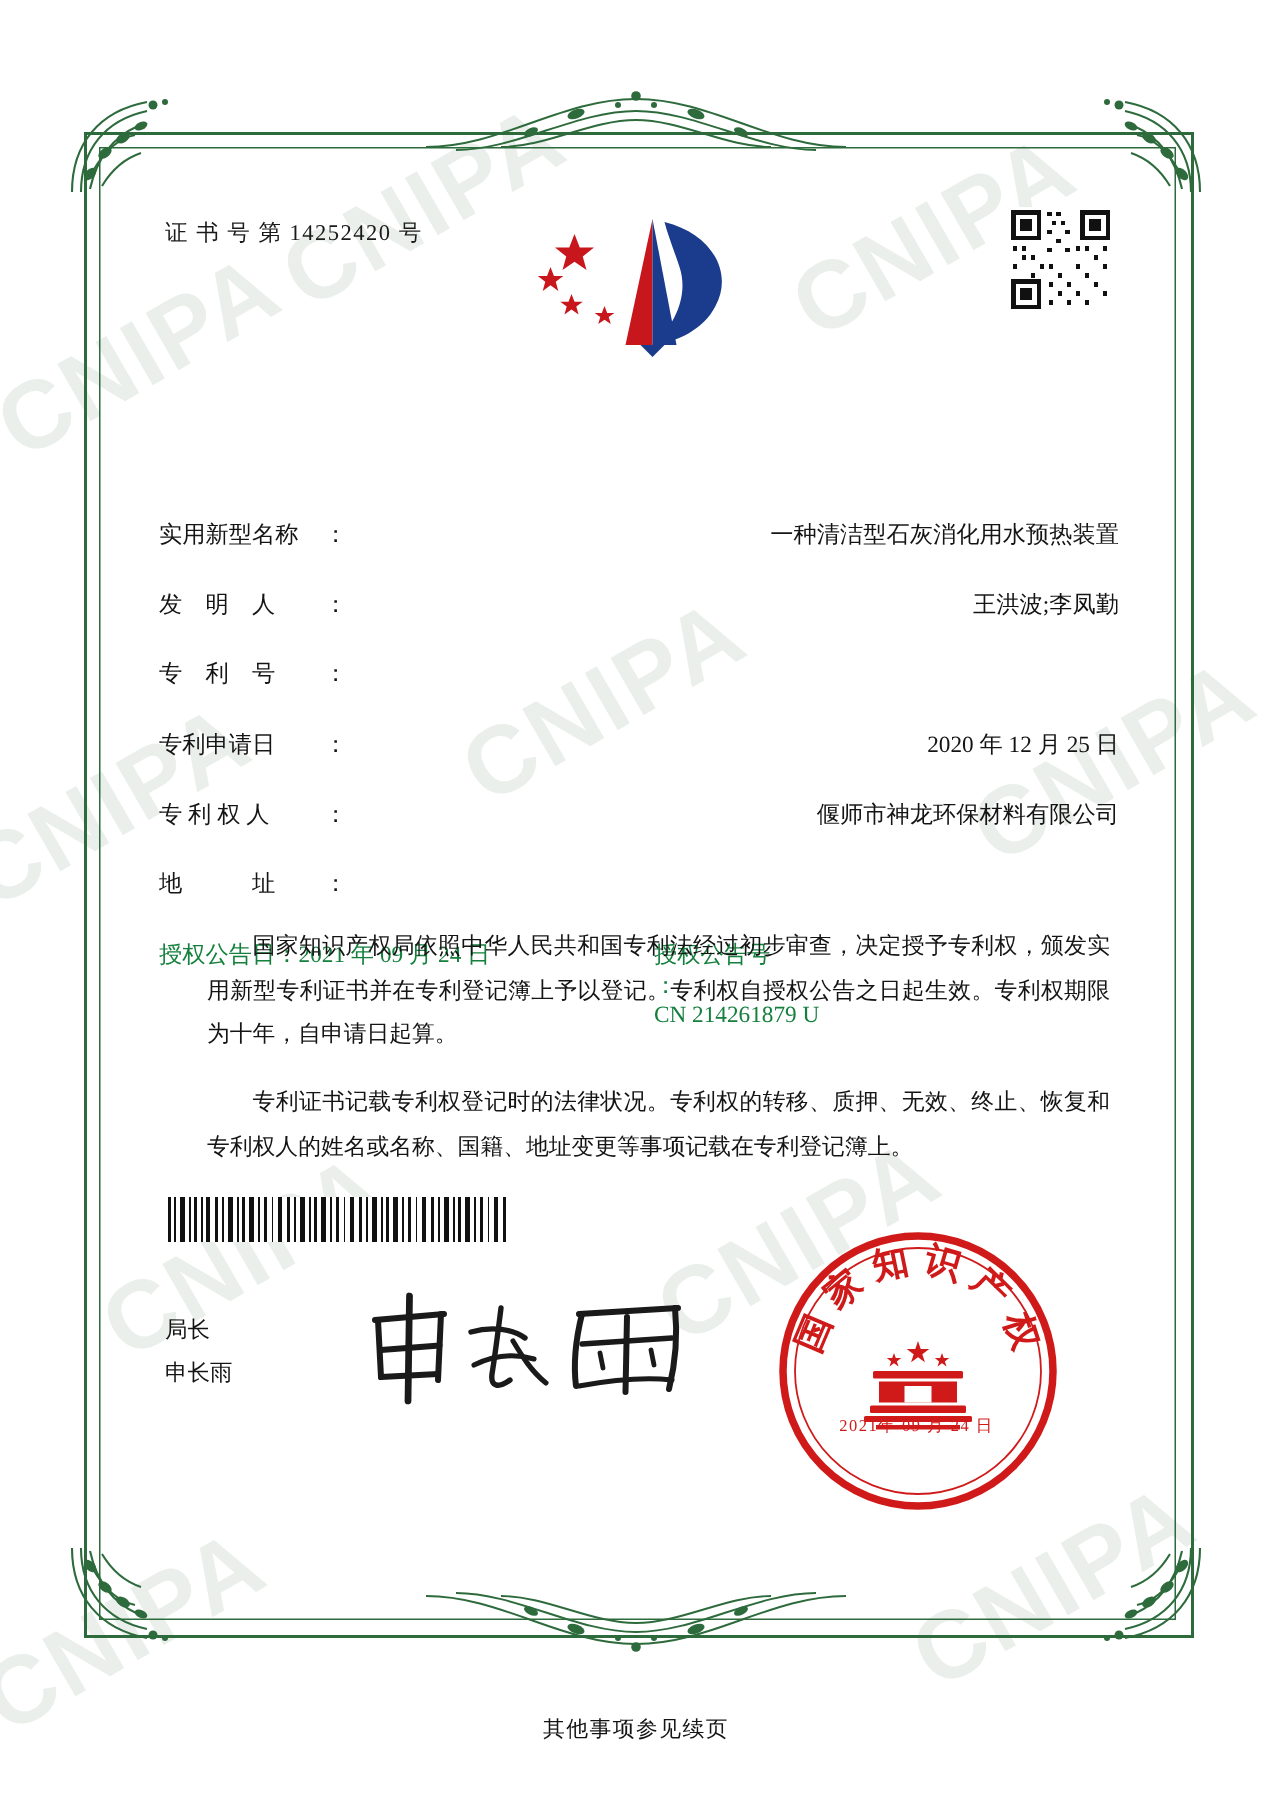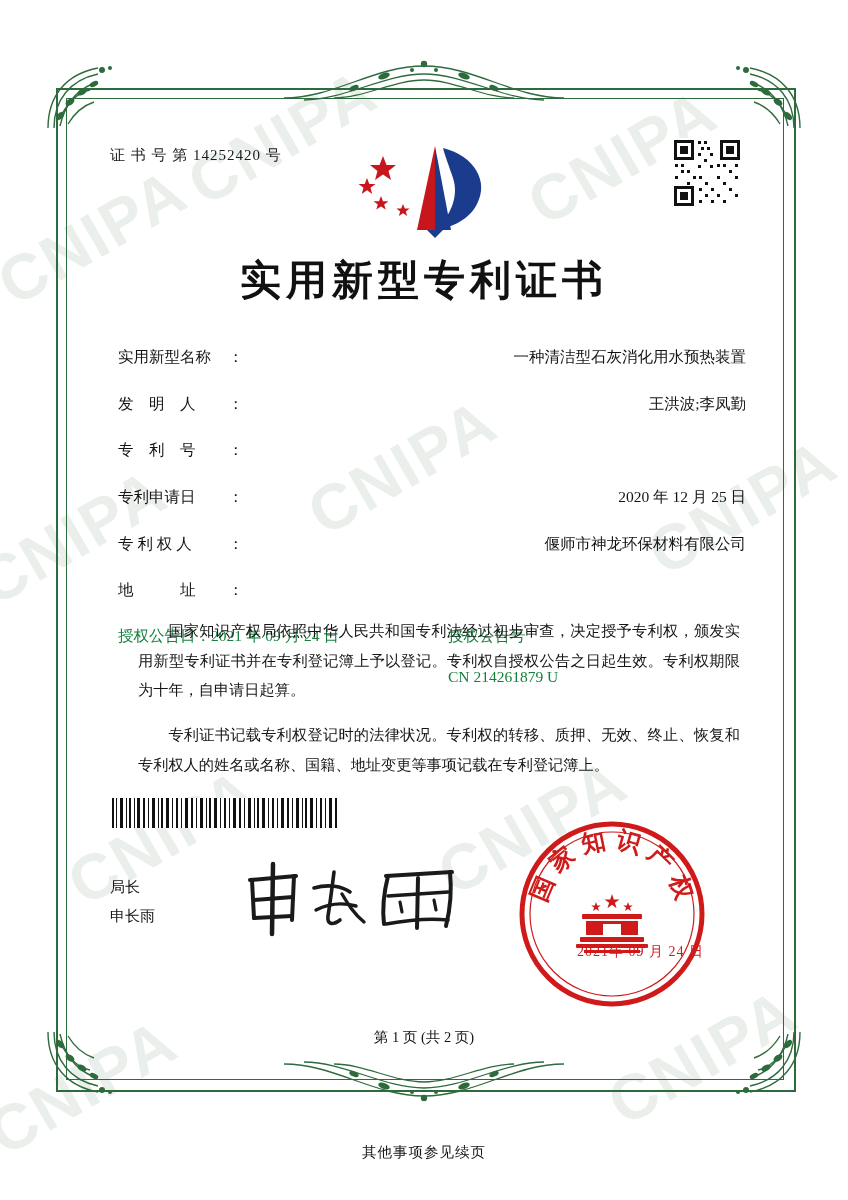--- a/index.html
+++ b/index.html
@@ -69,21 +69,21 @@
   .title{
     position:absolute;left:0;right:0;top:155px;
     text-align:center;
     font-size:41px;
     font-weight:bold;
     letter-spacing:5px;
     color:#111;
     font-family:"Liberation Serif","DejaVu Serif",serif;
   }
 
-  .fields{position:absolute;left:52px;top:248px;right:36px;}
+  .fields{position:absolute;left:40px;top:248px;right:36px;}
   .field{
     display:flex;
     font-size:15.5px;
     color:#141414;
     margin-bottom:25px;
     line-height:1.4;
   }
   .f-label{
     width:110px;
     flex:0 0 110px;
@@ -121,23 +121,23 @@
   }
   .sig-hand svg{display:block;width:100%;height:100%;}
 
   
   .seal{
     position:absolute;right:74px;top:720px;width:192px;height:192px;
   }
   .seal svg{display:block;width:100%;height:100%;}
   .seal-date{
     position:absolute;right:78px;top:845px;width:186px;
-    text-align:right;
+    text-align:center;
     color:#d01a1a;
-    font-size:14px;
+    font-size:11px;
     letter-spacing:1px;
     font-family:"Liberation Serif","DejaVu Serif",serif;
   }
 
   .page-no{
     position:absolute;left:0;right:0;top:930px;
     text-align:center;font-size:14.5px;color:#141414;
   }
 
   .footer-note{
@@ -345,21 +345,20 @@
 
         <g fill="#c8161d">
           <polygon points="44,18 47.5,27 57,27 49.5,33 52,42 44,36.5 36,42 38.5,33 31,27 40.5,27"></polygon>
           <polygon points="28,40 30.3,46 36.5,46 31.5,49.8 33.2,56 28,52.2 22.8,56 24.5,49.8 19.5,46 25.7,46"></polygon>
           <polygon points="42,58 44,63.2 49.5,63.2 45.2,66.4 46.7,71.6 42,68.4 37.3,71.6 38.8,66.4 34.5,63.2 40,63.2"></polygon>
           <polygon points="64,66 65.8,70.6 70.6,70.6 66.8,73.4 68.2,78 64,75.2 59.8,78 61.2,73.4 57.4,70.6 62.2,70.6"></polygon>
         </g>
       </svg>
     </div>
 
-    <div class="title">实用新型专利证书</div>
 
     <div class="fields">
       <div class="field">
         <span class="f-label">实用新型名称</span>
         <span class="f-colon">：</span>
         <span class="f-value">一种清洁型石灰消化用水预热装置</span>
       </div>
       <div class="field">
         <span class="f-label">发　明　人</span>
         <span class="f-colon">：</span>
@@ -512,17 +511,16 @@
           <rect x="-26" y="-1" width="52" height="14"></rect>
           <rect x="-9" y="2" width="18" height="11" fill="#fff"></rect>
           <rect x="-32" y="15" width="64" height="5" rx="1"></rect>
           <rect x="-36" y="22" width="72" height="4" rx="1"></rect>
           <rect x="-28" y="28" width="56" height="3"></rect>
         </g>
       </svg>
     </div>
     <div class="seal-date">2021年 09 月 24 日</div>
 
-    <div class="page-no">第 1 页 (共 2 页)</div>
   </div>
 </div>
 
 <div class="footer-note">其他事项参见续页</div>
 
 </body></html>

